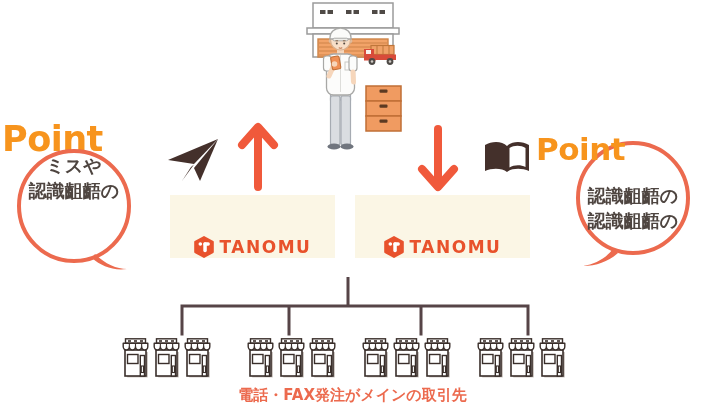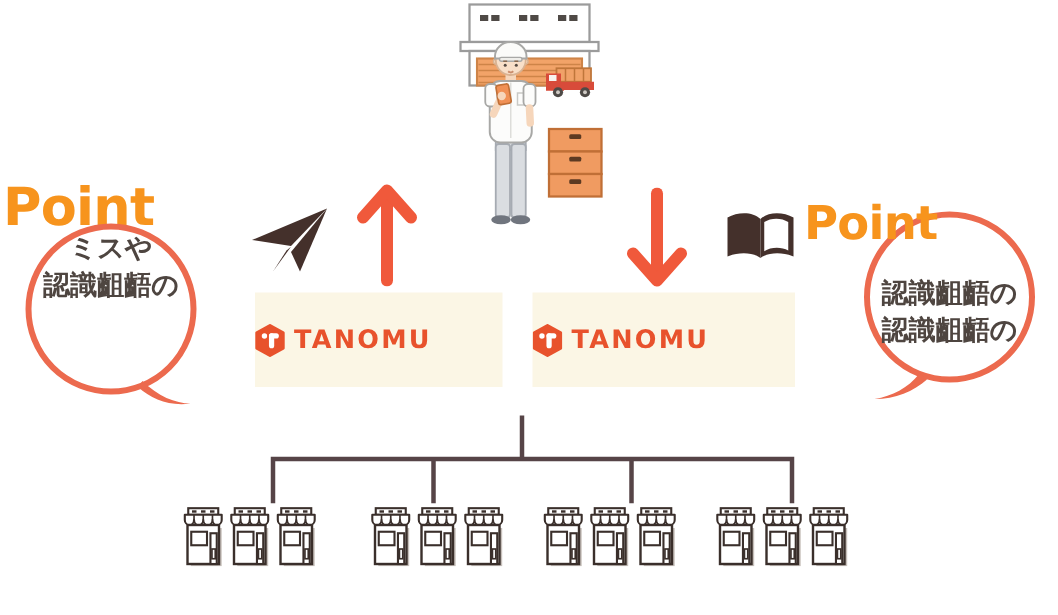--- a/index.html
+++ b/index.html
@@ -13,21 +13,21 @@
   .point-right { left:536px; top:131px; font-size:31px; }
   .bubble-text {
     position:absolute; text-align:center; font-weight:700; color:#4E4540;
     font-size:18px; line-height:25px;
   }
   .bubble-text span { display:block; }
   .bubble-text-left  { left:14px;  top:153px; width:120px; }
   .bubble-text-right { left:571px; top:183px; width:124px; }
   .card {
     position:absolute; top:195px; height:63px; background:#FBF6E5;
-    display:flex; flex-direction:column; align-items:flex-start; justify-content:center; gap:5px;
+    display:flex; flex-direction:row; align-items:flex-end; justify-content:center; gap:5px;
   }
   .card-order    { left:170px; width:165px; }
   .card-proposal { left:355px; width:175px; }
   .brand-row  { display:flex; align-items:center; gap:6px; }
   .brand-text { color:#E8522C; font-weight:800; font-size:17px; letter-spacing:1.5px; }
   .card-caption { color:#403A32; font-weight:700; font-size:15px; }
   .footer-caption {
     position:absolute; left:0; top:386px; width:705px; text-align:center;
     color:#EC6A4E; font-weight:700; font-size:15px;
   }
@@ -228,14 +228,15 @@
         <use href="#store-sym"></use>
       </svg>
     <svg width="27" height="40">
         <use href="#store-sym"></use>
       </svg>
     <svg width="27" height="40">
         <use href="#store-sym"></use>
       </svg>
   </div>
 
+  <div class="footer-caption">電話・FAX発注がメインの取引先</div>
 
 </div>
 
 </body></html>

